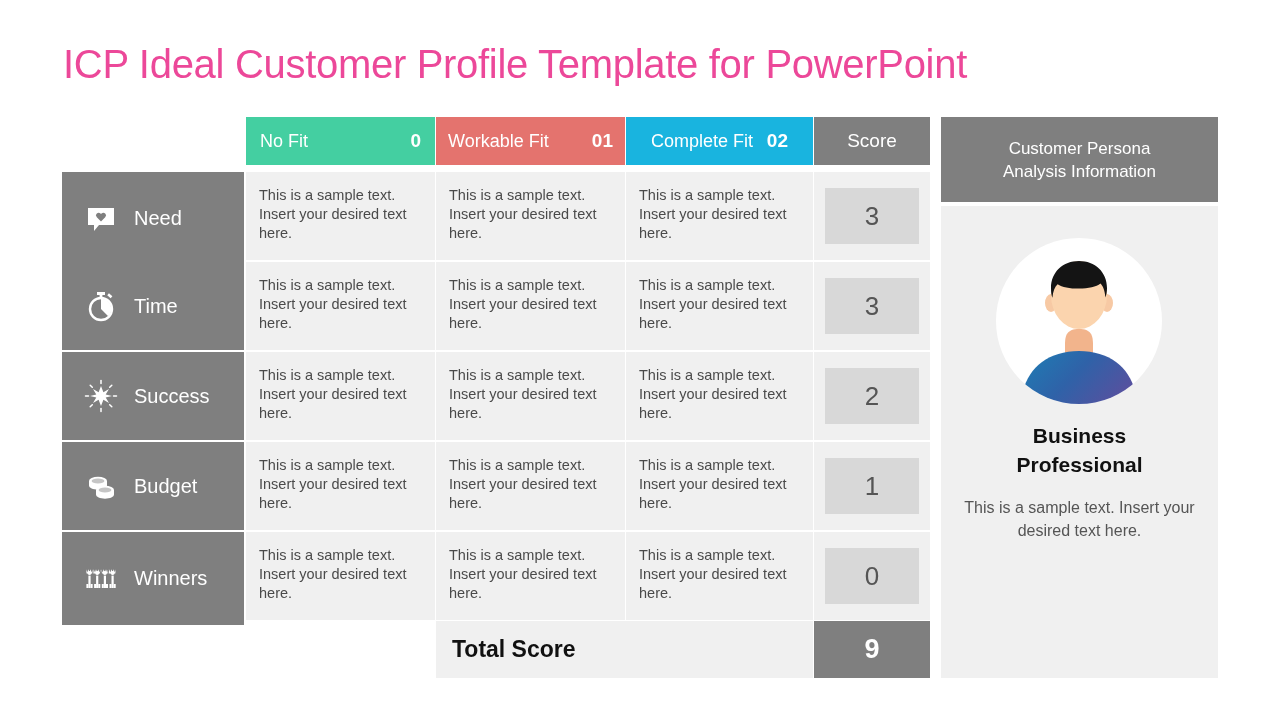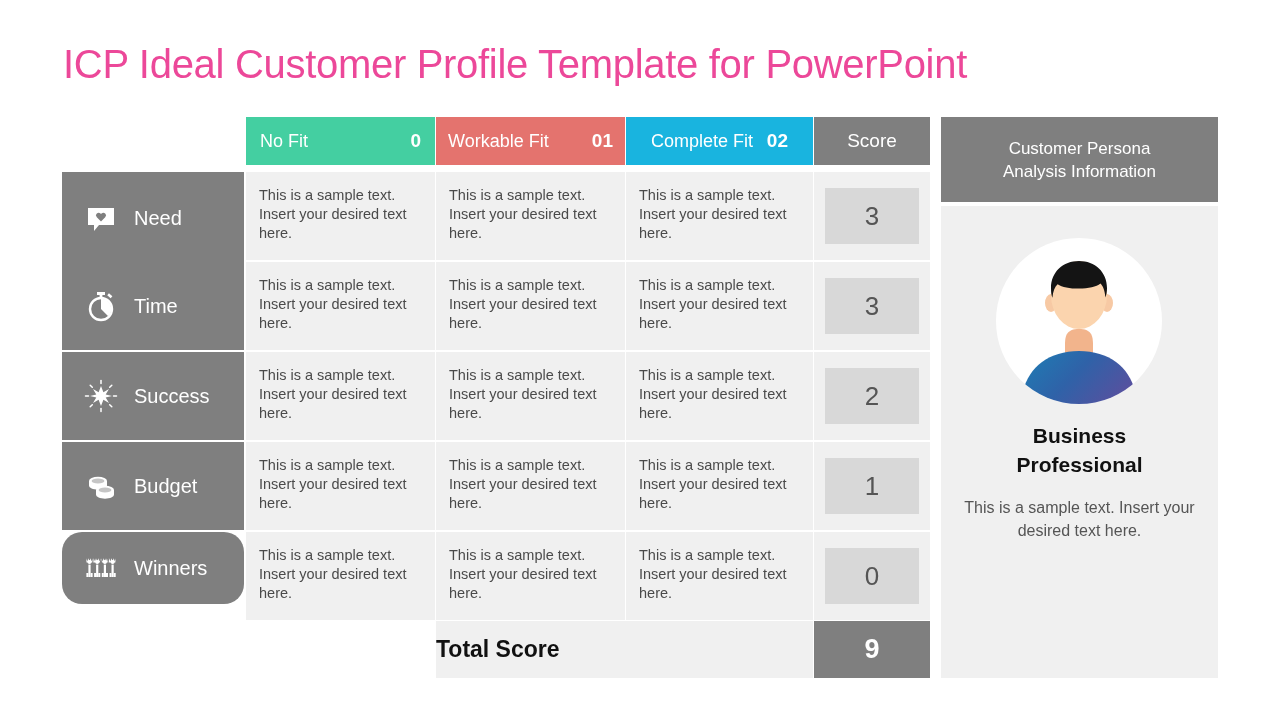--- a/index.html
+++ b/index.html
@@ -139,21 +139,21 @@
   
   .total-label-box {
     position: absolute;
     left: 374px;
     top: 504px;
     width: 377px;
     height: 57px;
     background: #f0f0f0;
     display: flex;
     align-items: center;
-    padding-left: 0;
+    padding-left: 16px;
     box-sizing: border-box;
   }
   .total-label-box .t-text {
     color: #111111;
     font-size: 23px;
     font-weight: bold;
   }
   .total-value-box {
     position: absolute;
     left: 752px;
@@ -354,21 +354,21 @@
   <div class="cell col-b" style="top:325px;height:88px;">
     <div class="cell-text">This is a sample text. Insert your desired text here.</div>
   </div>
   <div class="cell col-c" style="top:325px;height:88px;">
     <div class="cell-text">This is a sample text. Insert your desired text here.</div>
   </div>
   <div class="score-cell" style="top:325px;height:88px;">
     <span class="score-chip">1</span>
   </div>
 
-  <div class="crit" style="top:415px;height:72px;border-radius:20px;">
+  <div class="crit" style="top:415px;height:93px;">
     <span class="crit-icon">
       <svg width="34" height="34" viewBox="0 0 34 34">
         <g fill="#ffffff">
           <circle cx="5.5" cy="11" r="2"></circle>
           <rect x="4.4" y="13.6" width="2.2" height="12.4"></rect>
           <rect x="2.4" y="22" width="2" height="4"></rect>
           <rect x="6.6" y="22" width="2" height="4"></rect>
           <path d="M2 7.2l1.3 3.4 1-3.3 1.2 3.3 1.1-3.3 1.1 3.3 1.1-3.4-.6 4.4H2.6z"></path>
           <circle cx="13.2" cy="11" r="2"></circle>
           <rect x="12.1" y="13.6" width="2.2" height="12.4"></rect>

